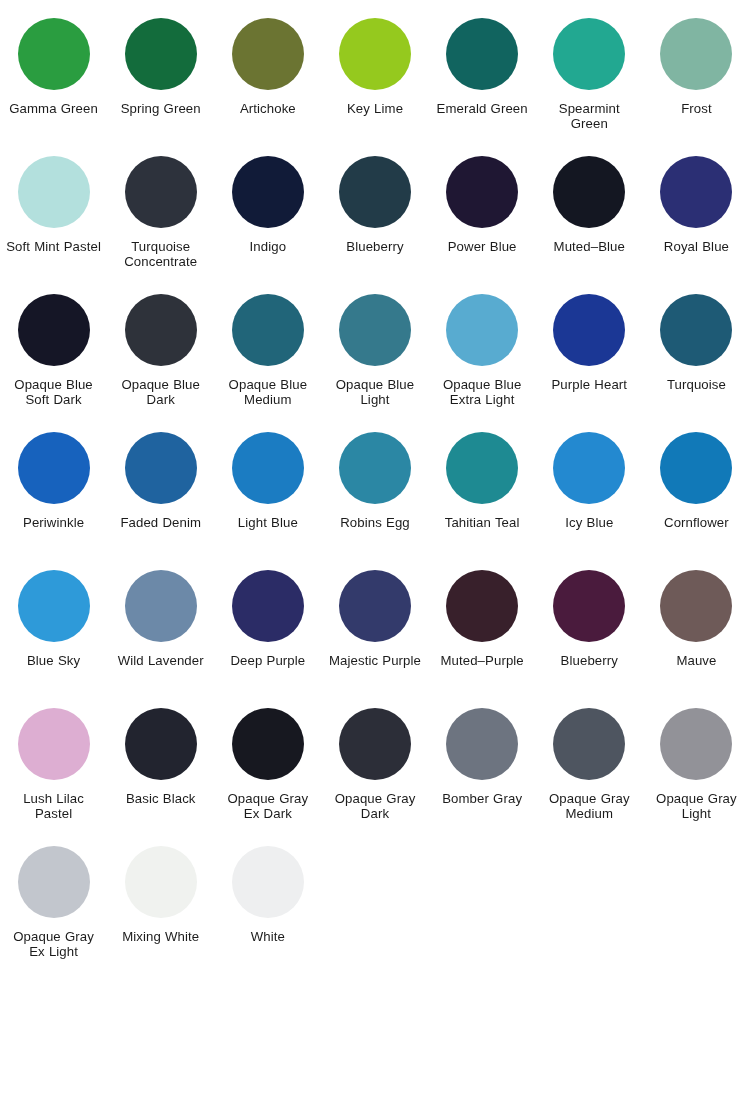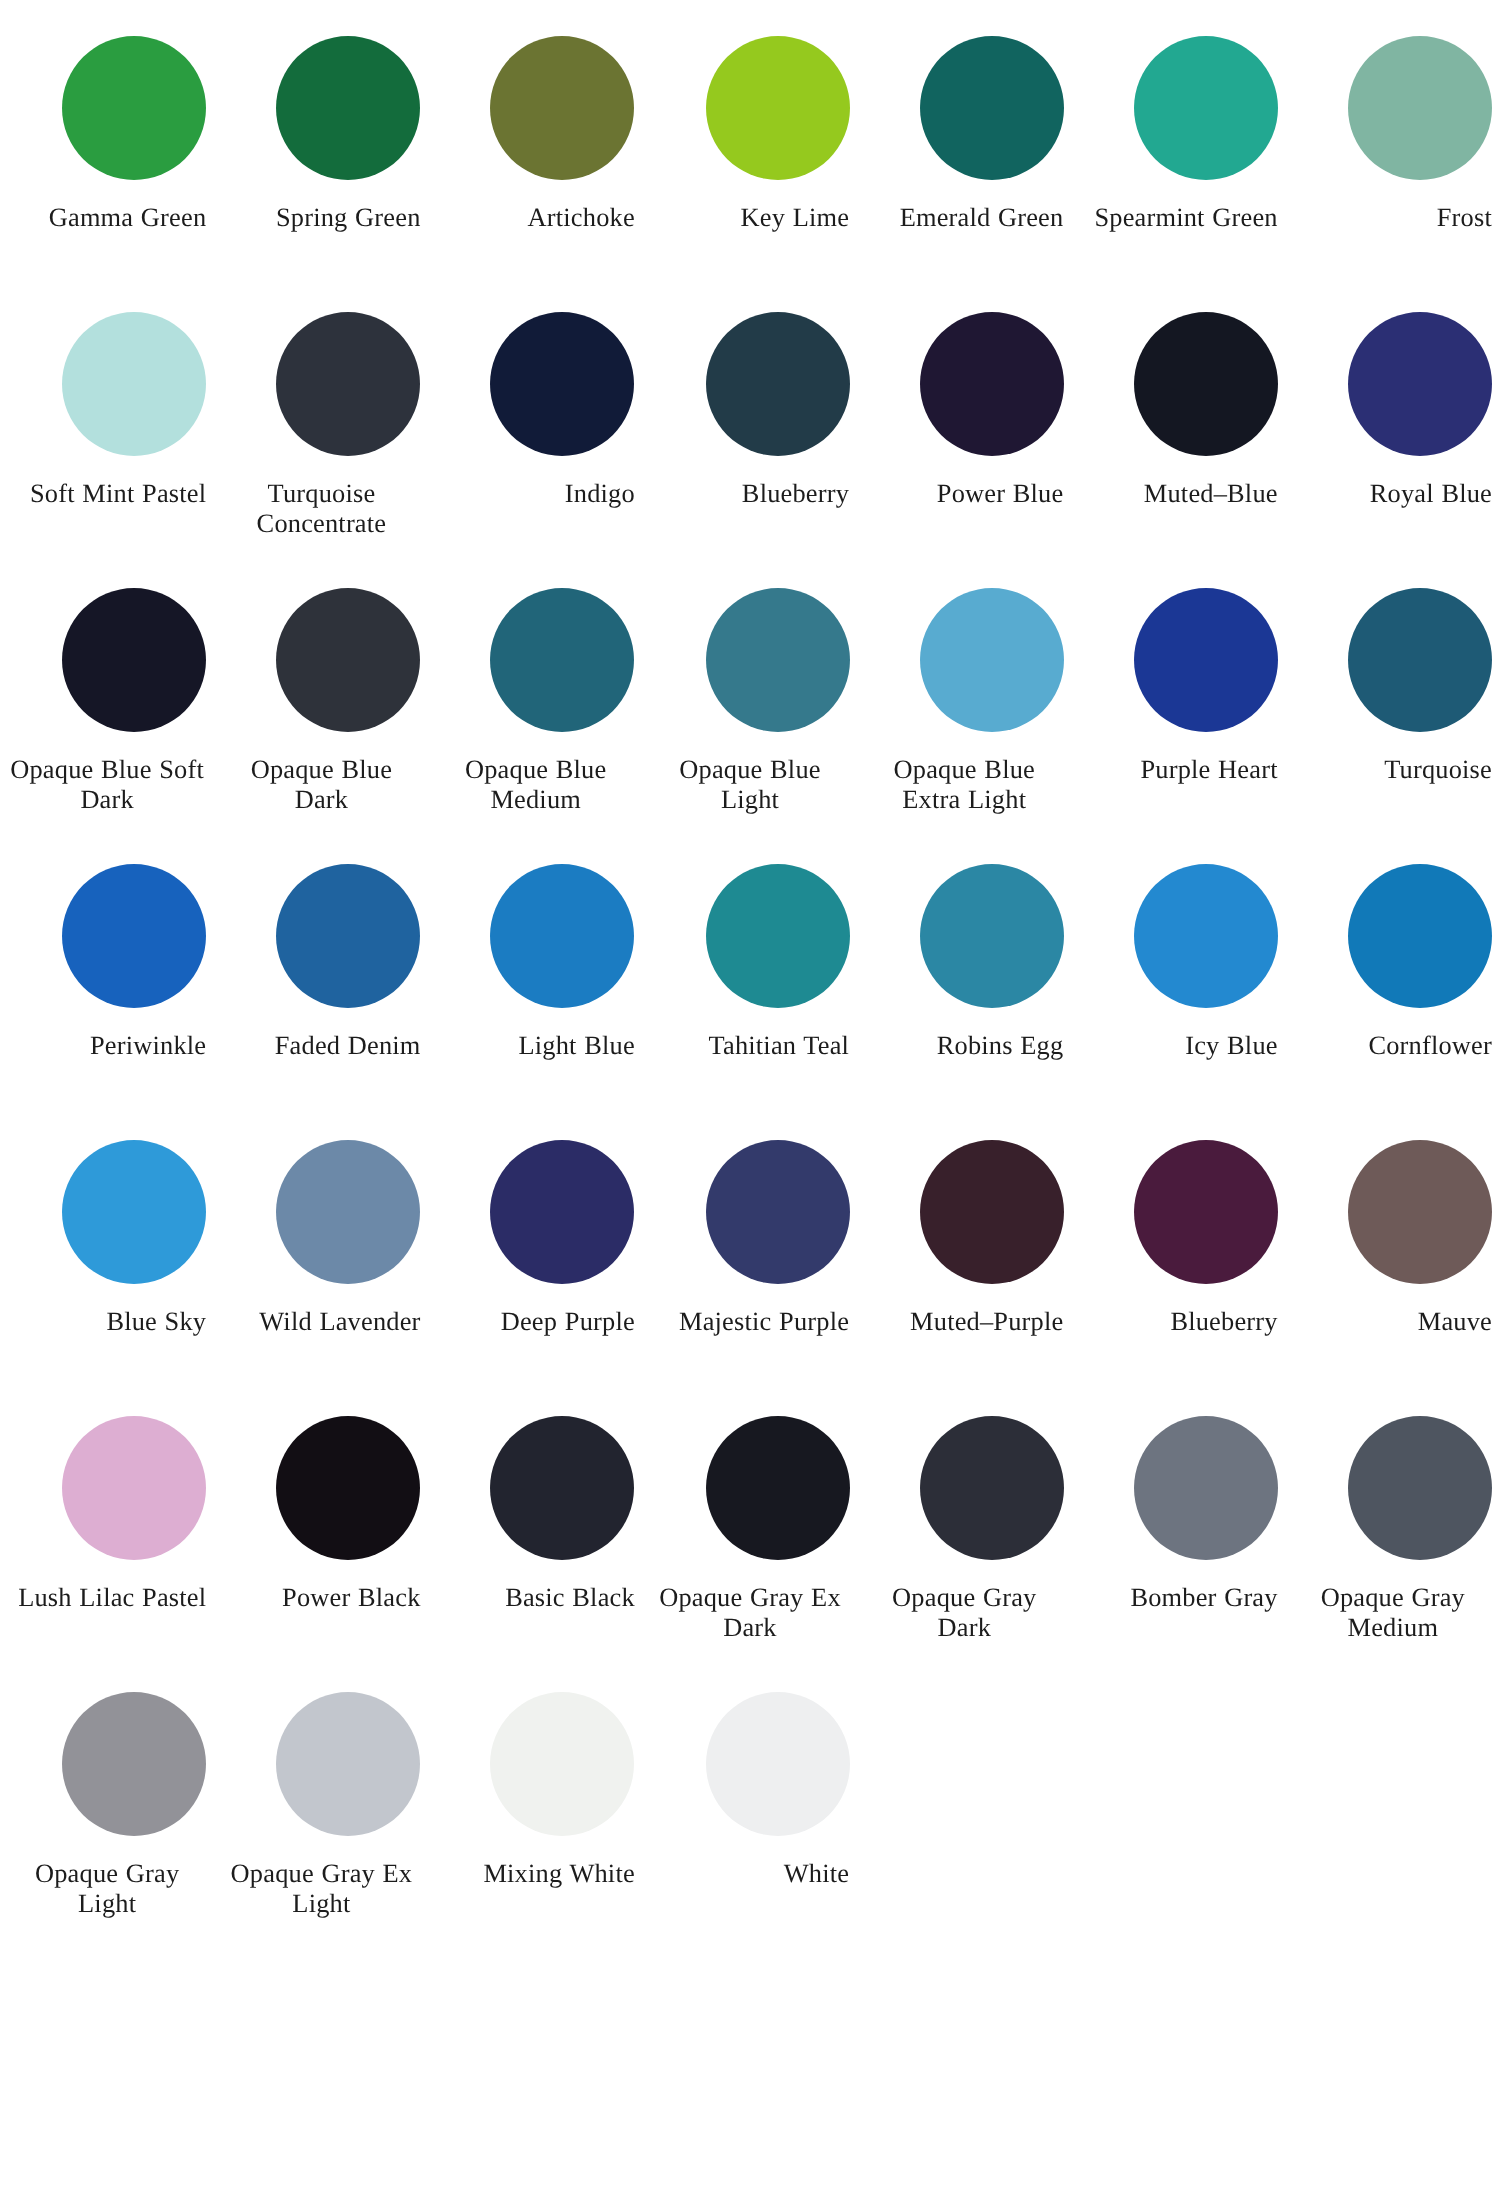--- a/index.html
+++ b/index.html
@@ -17,26 +17,25 @@
   #palette-grid {
     display: grid;
     grid-template-columns: repeat(7, 1fr);
     width: 750px;
     box-sizing: border-box;
     padding: 6px 0 0 0;
   }
   .swatch-cell {
     display: flex;
     flex-direction: column;
-    align-items: flex-end;
+    align-items: center;
     justify-content: flex-start;
     height: 138px;
     padding: 0 4px;
     box-sizing: border-box;
-    font-family: Liberation Serif, serif;
   }
   .swatch-dot {
     width: 72px;
     height: 72px;
     border-radius: 50%;
     margin-top: 12px;
     flex: 0 0 auto;
   }
   .swatch-label {
     margin-top: 11px;
@@ -143,28 +142,28 @@
     </div>
     <div class="swatch-cell">
       <div class="swatch-dot" style="background: rgb(31, 99, 159);"></div>
       <div class="swatch-label">Faded Denim</div>
     </div>
     <div class="swatch-cell">
       <div class="swatch-dot" style="background: rgb(27, 124, 194);"></div>
       <div class="swatch-label">Light Blue</div>
     </div>
     <div class="swatch-cell">
+      <div class="swatch-dot" style="background: rgb(43, 135, 164);"></div>
+      <div class="swatch-label">Robins Egg</div>
+    </div>
+    <div class="swatch-cell">
       <div class="swatch-dot" style="background: rgb(30, 138, 146);"></div>
       <div class="swatch-label">Tahitian Teal</div>
     </div>
     <div class="swatch-cell">
-      <div class="swatch-dot" style="background: rgb(43, 135, 164);"></div>
-      <div class="swatch-label">Robins Egg</div>
-    </div>
-    <div class="swatch-cell">
       <div class="swatch-dot" style="background: rgb(35, 137, 208);"></div>
       <div class="swatch-label">Icy Blue</div>
     </div>
     <div class="swatch-cell">
       <div class="swatch-dot" style="background: rgb(17, 121, 184);"></div>
       <div class="swatch-label">Cornflower</div>
     </div>
     <div class="swatch-cell">
       <div class="swatch-dot" style="background: rgb(46, 154, 217);"></div>
       <div class="swatch-label">Blue Sky</div>
@@ -189,24 +188,20 @@
       <div class="swatch-dot" style="background: rgb(74, 27, 61);"></div>
       <div class="swatch-label">Blueberry</div>
     </div>
     <div class="swatch-cell">
       <div class="swatch-dot" style="background: rgb(110, 90, 88);"></div>
       <div class="swatch-label">Mauve</div>
     </div>
     <div class="swatch-cell">
       <div class="swatch-dot" style="background: rgb(221, 174, 210);"></div>
       <div class="swatch-label">Lush Lilac Pastel</div>
-    </div>
-    <div class="swatch-cell">
-      <div class="swatch-dot" style="background: rgb(18, 14, 20);"></div>
-      <div class="swatch-label">Power Black</div>
     </div>
     <div class="swatch-cell">
       <div class="swatch-dot" style="background: rgb(34, 36, 47);"></div>
       <div class="swatch-label">Basic Black</div>
     </div>
     <div class="swatch-cell">
       <div class="swatch-dot" style="background: rgb(23, 24, 32);"></div>
       <div class="swatch-label">Opaque Gray Ex Dark</div>
     </div>
     <div class="swatch-cell">

